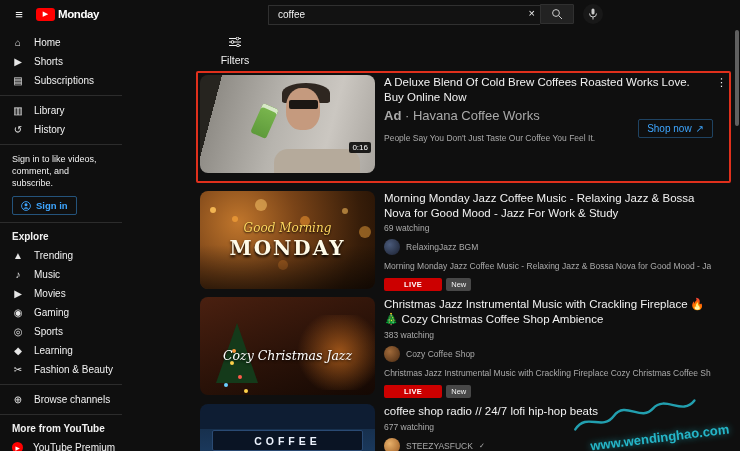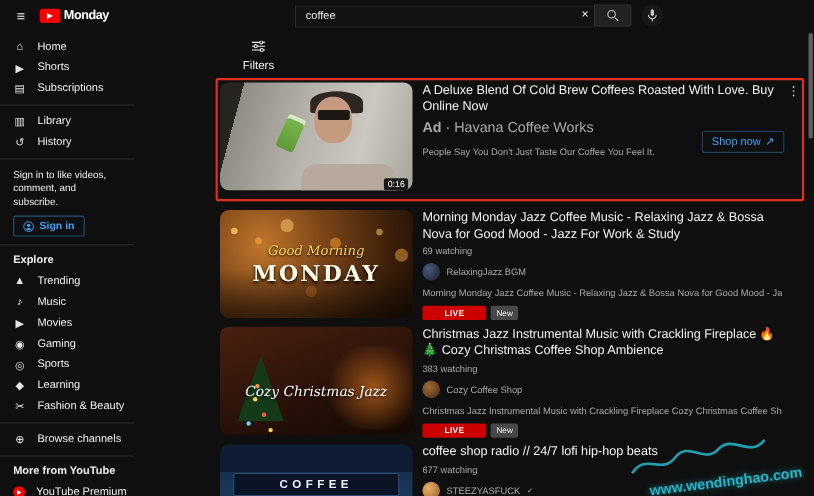--- a/index.html
+++ b/index.html
@@ -49,21 +49,21 @@
   .desc { font-size:8.5px; color:#aaa; margin-top:6px; white-space:nowrap; overflow:hidden; }
   .badges { display:flex; gap:4px; margin-top:7px; }
   .badge-live { background:#c00; color:#fff; font-size:7.5px; font-weight:bold; padding:2px 20px; border-radius:2px; letter-spacing:.4px; }
   .badge-new { background:#484848; color:#f1f1f1; font-size:7.5px; padding:2px 5px; border-radius:2px; }
   .kebab { position:absolute; right:0; top:1px; color:#f1f1f1; font-size:11px; cursor:pointer; }
 
   .ad-line { font-size:13px; color:#aaa; margin-top:4px; }
   .ad-line b { font-weight:bold; }
   .ad-desc { font-size:8.5px; color:#aaa; margin-top:10px; white-space:nowrap; overflow:hidden; }
   .shopnow { position:absolute; right:14px; top:44px; display:flex; align-items:center; gap:4px; color:#3ea6ff; font-size:10px; border:1px solid rgba(62,166,255,.35); border-radius:2px; padding:3px 8px; cursor:pointer; }
-  .duration { position:absolute; right:4px; bottom:0; background:rgba(0,0,0,.85); color:#fff; font-size:8px; padding:1px 3px; border-radius:2px; }
+  .duration { position:absolute; right:4px; bottom:20px; background:rgba(0,0,0,.85); color:#fff; font-size:8px; padding:1px 3px; border-radius:2px; }
 
   
   .thumb-ad { background:linear-gradient(105deg,#26241f 0%,#26241f 11%,#908d87 11%,#b7b4ae 45%,#cbc7c1 72%,#a8a49e 100%); }
   .p-hair { position:absolute; left:47%; top:8px; width:48px; height:20px; background:#2e2620; border-radius:50% 50% 10% 10%; }
   .p-head { position:absolute; left:49%; top:13px; width:34px; height:42px; background:#c59a7e; border-radius:45% 45% 42% 42%; }
   .p-shades { position:absolute; left:51%; top:25px; width:29px; height:9px; background:#1b1713; border-radius:2px; }
   .p-can { position:absolute; left:32%; top:30px; width:17px; height:32px; background:linear-gradient(#7cb84f,#5e9a3b); transform:rotate(24deg); border-radius:3px; box-shadow:inset 0 4px 0 #d8e8c8; }
   .p-shoulder { position:absolute; left:42%; bottom:-4px; width:86px; height:28px; background:#b5aa9b; border-radius:14px 14px 0 0; }
 
   .thumb-m { background:radial-gradient(circle at 22% 32%, #c0762c 0%, #7a4418 38%, #371d09 80%, #241205 100%);text-align:right; }
@@ -218,21 +218,21 @@
       <div class="result">
         <div class="thumb thumb-ad">
           <span class="p-hair"></span>
           <span class="p-head"></span>
           <span class="p-shades"></span>
           <span class="p-can"></span>
           <span class="p-shoulder"></span>
           <span class="duration">0:16</span>
         </div>
         <div class="t-col">
-          <div class="vtitle">A Deluxe Blend Of Cold Brew Coffees Roasted With Love. Buy Online Now</div>
+          <div class="vtitle">A Deluxe Blend Of Cold Brew Coffees Roasted Works Love. Buy Online Now</div>
           <div class="ad-line">
             <b>Ad</b>
             <span>·</span>
             <span>Havana Coffee Works</span>
           </div>
           <div class="ad-desc">People Say You Don't Just Taste Our Coffee You Feel It.</div>
           <div class="shopnow">
             <span>Shop now</span>
             <span>↗</span>
           </div>

